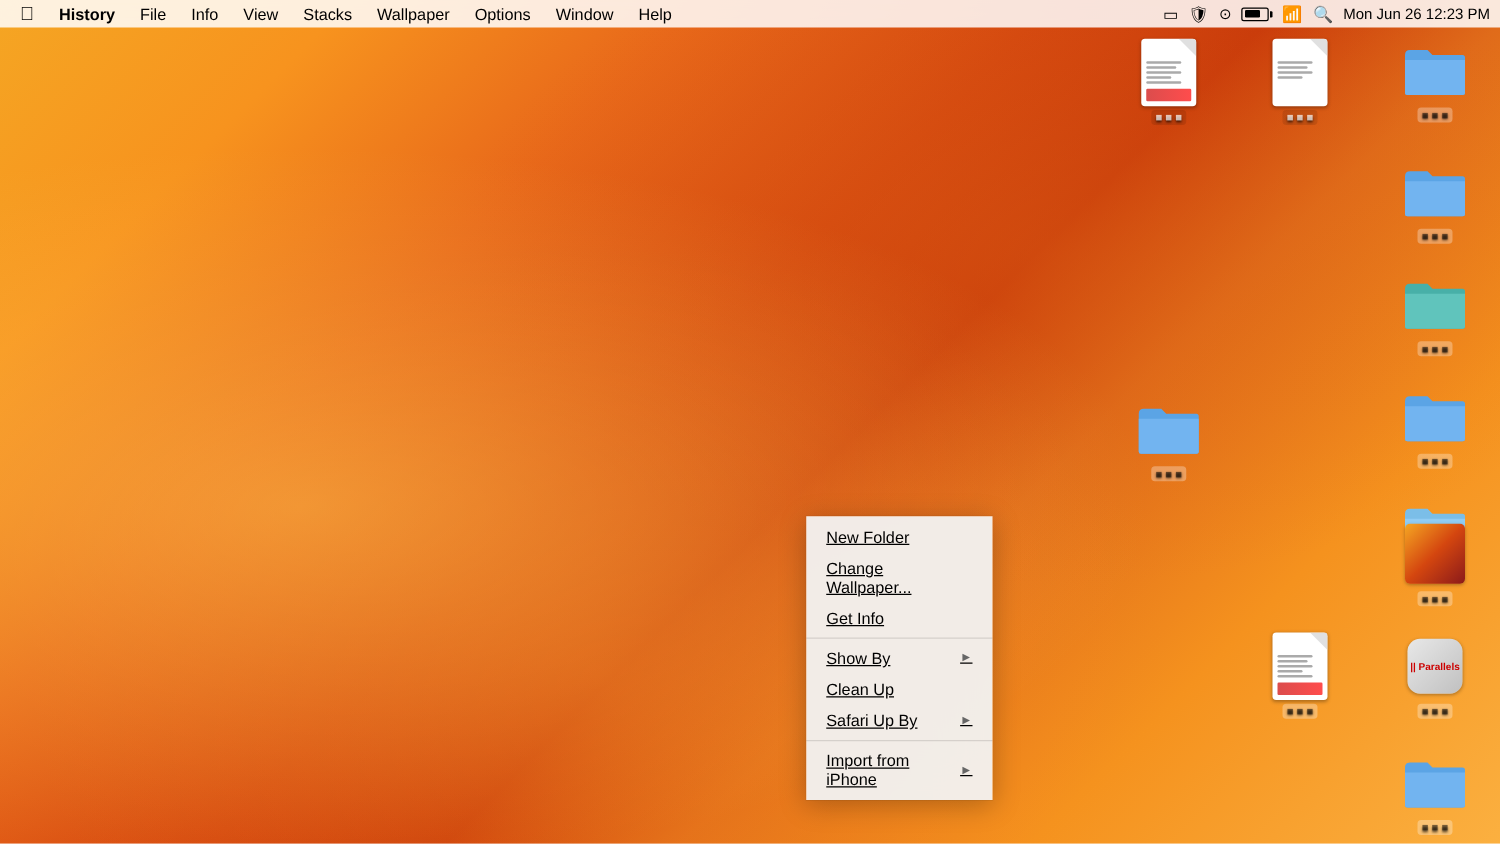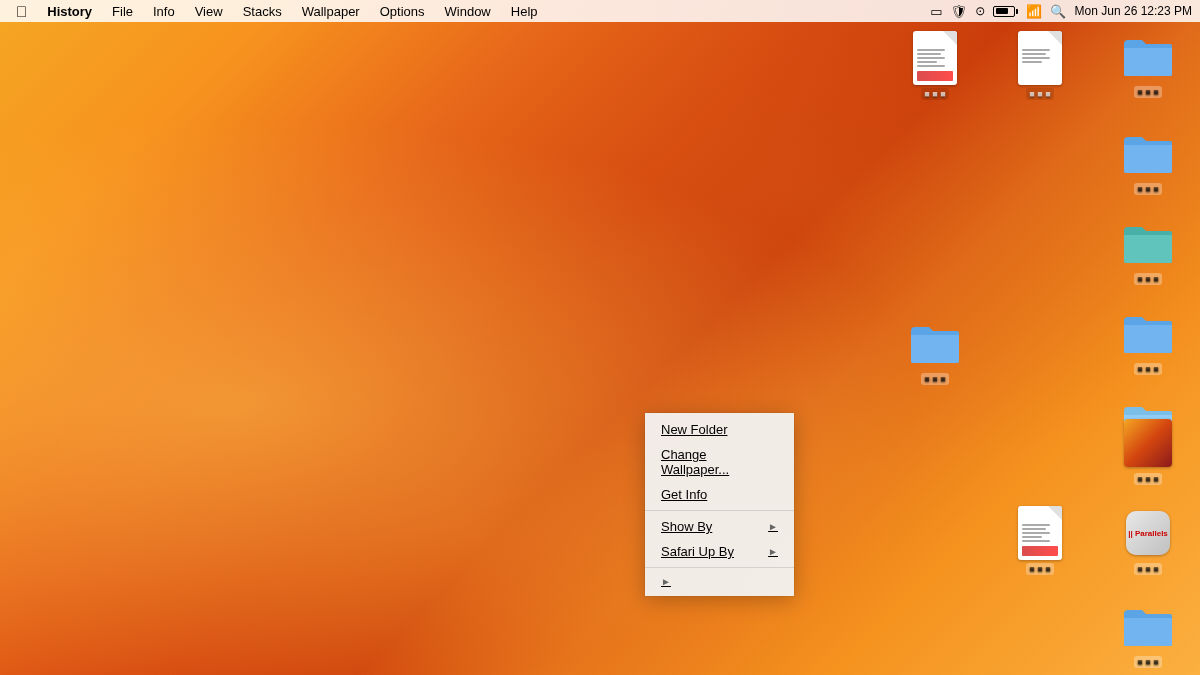--- a/index.html
+++ b/index.html
@@ -397,20 +397,24 @@
   </div>
   <div class="menu-item">
     <span>Get Info</span>
   </div>
   <div class="menu-separator"></div>
   <div class="menu-item">
     <span>Show By</span>
     <span class="chevron">►</span>
   </div>
   <div class="menu-item">
+    <span>Clean Up</span>
+  </div>
+  <div class="menu-item">
     <span>Safari Up By</span>
     <span class="chevron">►</span>
   </div>
   <div class="menu-separator"></div>
   <div class="menu-item">
+    <span>Import from iPhone</span>
     <span class="chevron">►</span>
   </div>
 </div>
 
 </body></html>

